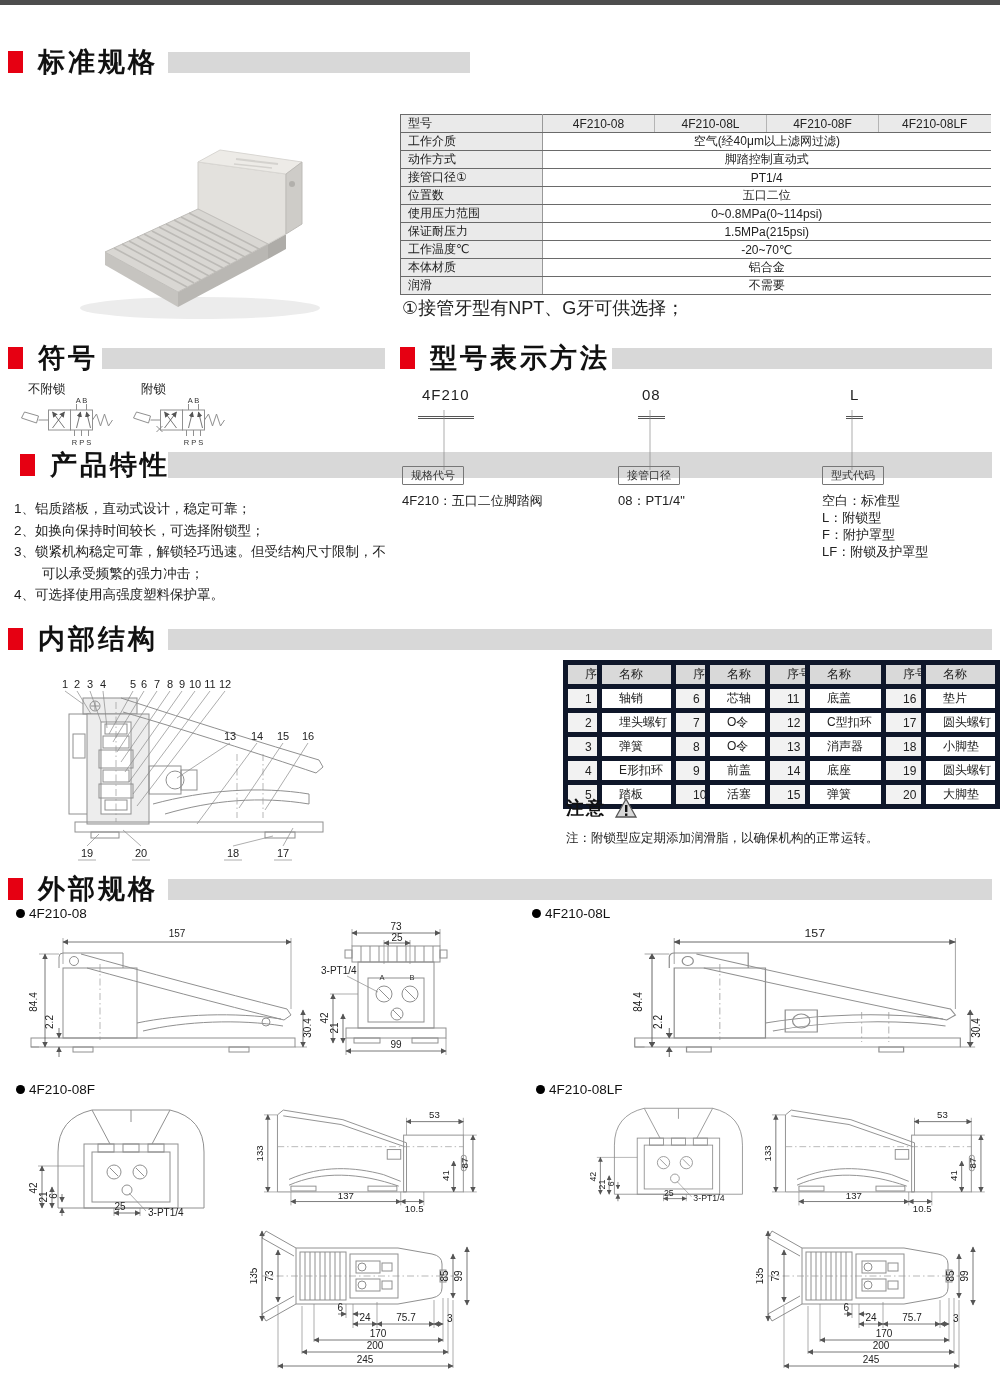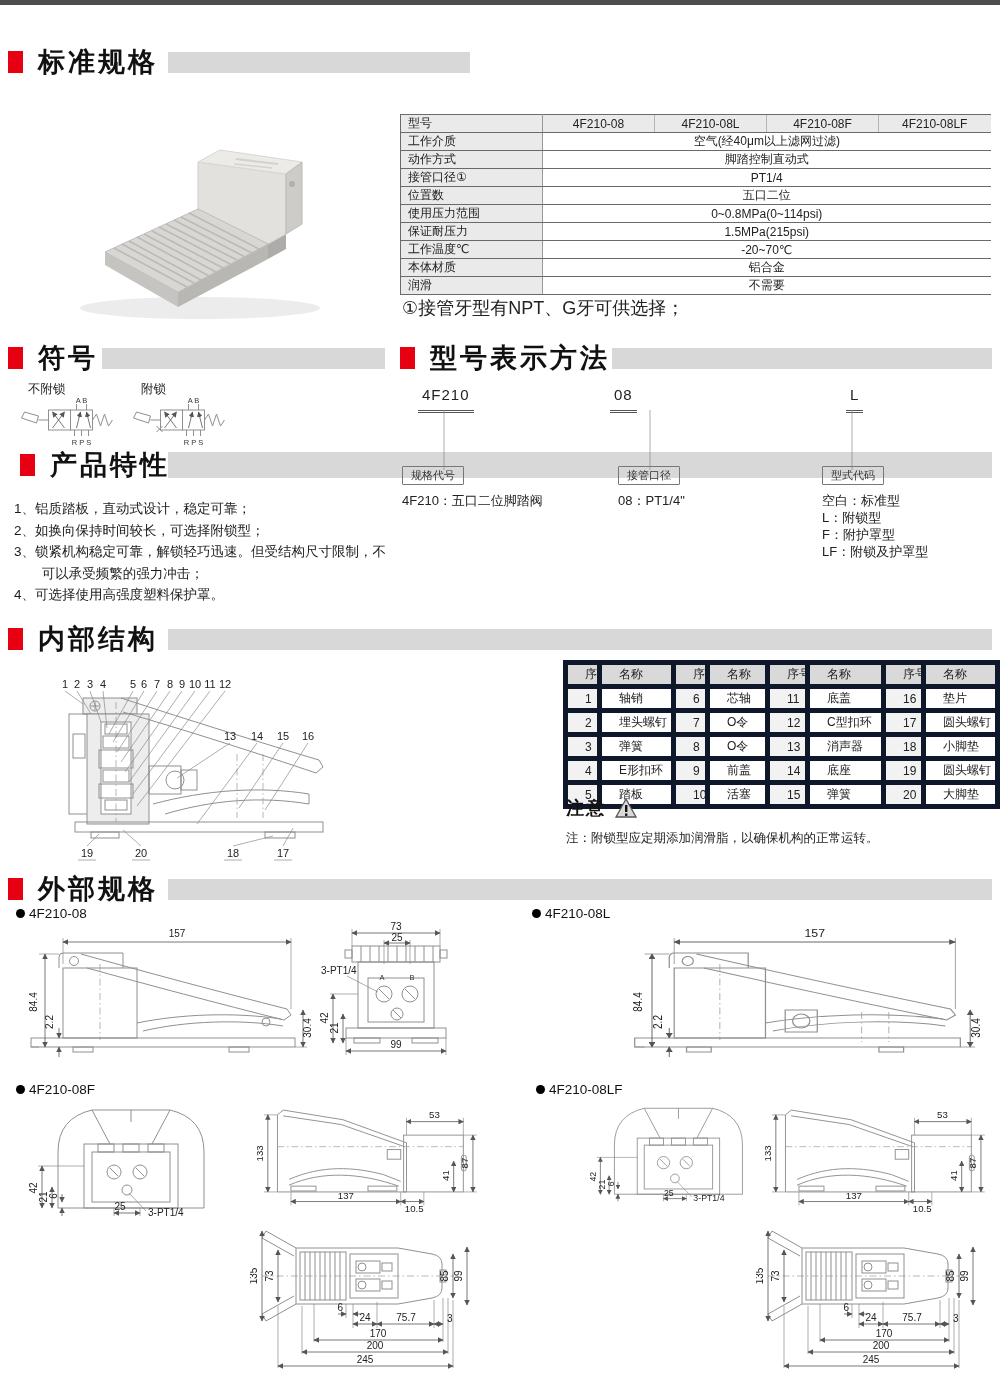--- a/index.html
+++ b/index.html
@@ -16,21 +16,21 @@
   .spec td.lbl{background:#eaeaea;text-align:left;border-right:1px solid #999;border-left:1px solid #6a6a6a;padding-left:7px}
   .spec tr.hr td{background:#eaeaea}
   .spec td.mdl{border-left:1px solid #b5b5b5}
   .fnote{position:absolute;font-size:18px;color:#222}
   
   .parts{border-collapse:collapse;font-size:12px;table-layout:fixed;width:432px}
   .parts th,.parts td{border:5px solid #0f172a;height:19px;padding:0 17px;text-align:left;font-weight:normal;white-space:nowrap;overflow:hidden}
   .parts th{background:#d9d9d9}
   .parts td.no{background:#f2f2f2}
   
-  .code{position:absolute;font-size:15px;letter-spacing:1px;color:#222;border-bottom:3px double #555;padding:0 4px 7px}
+  .code{position:absolute;font-size:15px;letter-spacing:1px;color:#222;border-bottom:3px double #555;padding:0 4px 13px}
   .mbox{position:absolute;font-size:11px;color:#333;border:1px solid #777;border-radius:1px;padding:1px 8px;background:transparent;white-space:nowrap}
   .mdesc{position:absolute;font-size:13px;line-height:17px;color:#222;white-space:nowrap}
   
   .feat{position:absolute;width:384px;font-size:13.5px;line-height:21.5px;color:#1a1a1a}
   .feat div{padding-left:2.05em;text-indent:-2.05em}
   
   .symlabel{position:absolute;font-size:12.5px;color:#222}
   .extlabel{position:absolute;font-size:13.5px;color:#111;display:flex;align-items:center}
   .extlabel .bullet{width:9px;height:9px;border-radius:50%;background:#000;margin-right:4px;display:inline-block}
   .noticettl{position:absolute;display:flex;align-items:center;font-size:18px;font-weight:bold;color:#111;letter-spacing:2px}
@@ -201,21 +201,21 @@
   <text class="p" x="63" y="49" text-anchor="middle">R P S</text>
 </svg>
 
 <div class="sech" style="left:20px;top:448px">
   <span class="redsq"></span>
   <span class="t">产品特性</span>
 </div>
 <div class="graybar" style="left:168px;top:452px;width:824px;height:26px"></div>
 
 <div class="code" style="left:418px;top:386px">4F210</div>
-<div class="code" style="left:610px;top:386px">08</div>
+<div class="code" style="left:638px;top:386px">08</div>
 <div class="code" style="left:846px;top:386px">L</div>
 <svg class="abs" style="left:400px;top:384px" width="600" height="88" viewBox="0 0 600 88">
   <line class="ldr" x1="44" y1="26" x2="44" y2="86"></line>
   <line class="ldr" x1="250" y1="26" x2="250" y2="86"></line>
   <line class="ldr" x1="452" y1="26" x2="452" y2="86"></line>
 </svg>
 <div class="mbox" style="left:402px;top:466px">规格代号</div>
 <div class="mbox" style="left:618px;top:466px">接管口径</div>
 <div class="mbox" style="left:822px;top:466px">型式代码</div>
 <div class="mdesc" style="left:402px;top:492px">4F210：五口二位脚踏阀</div>

